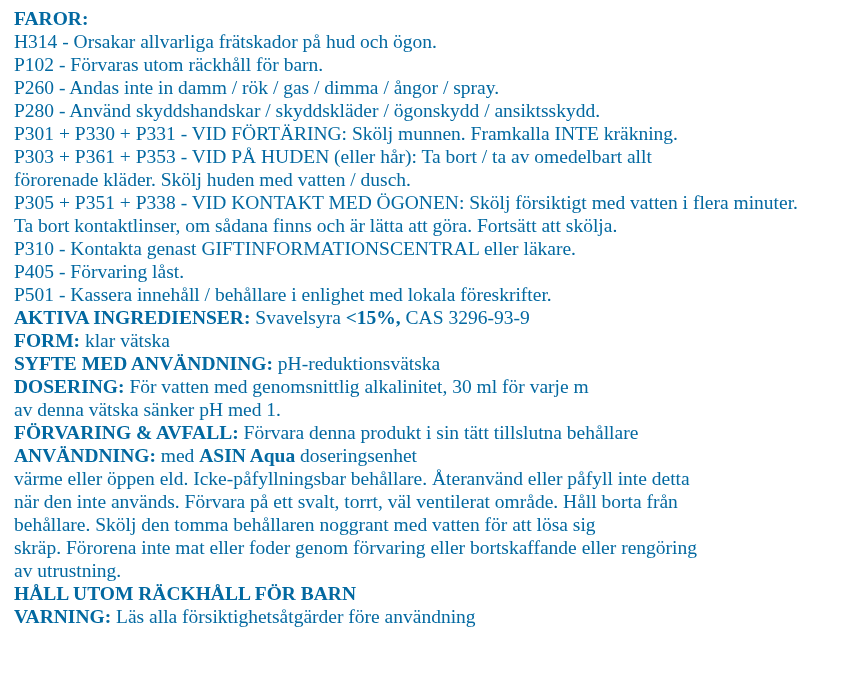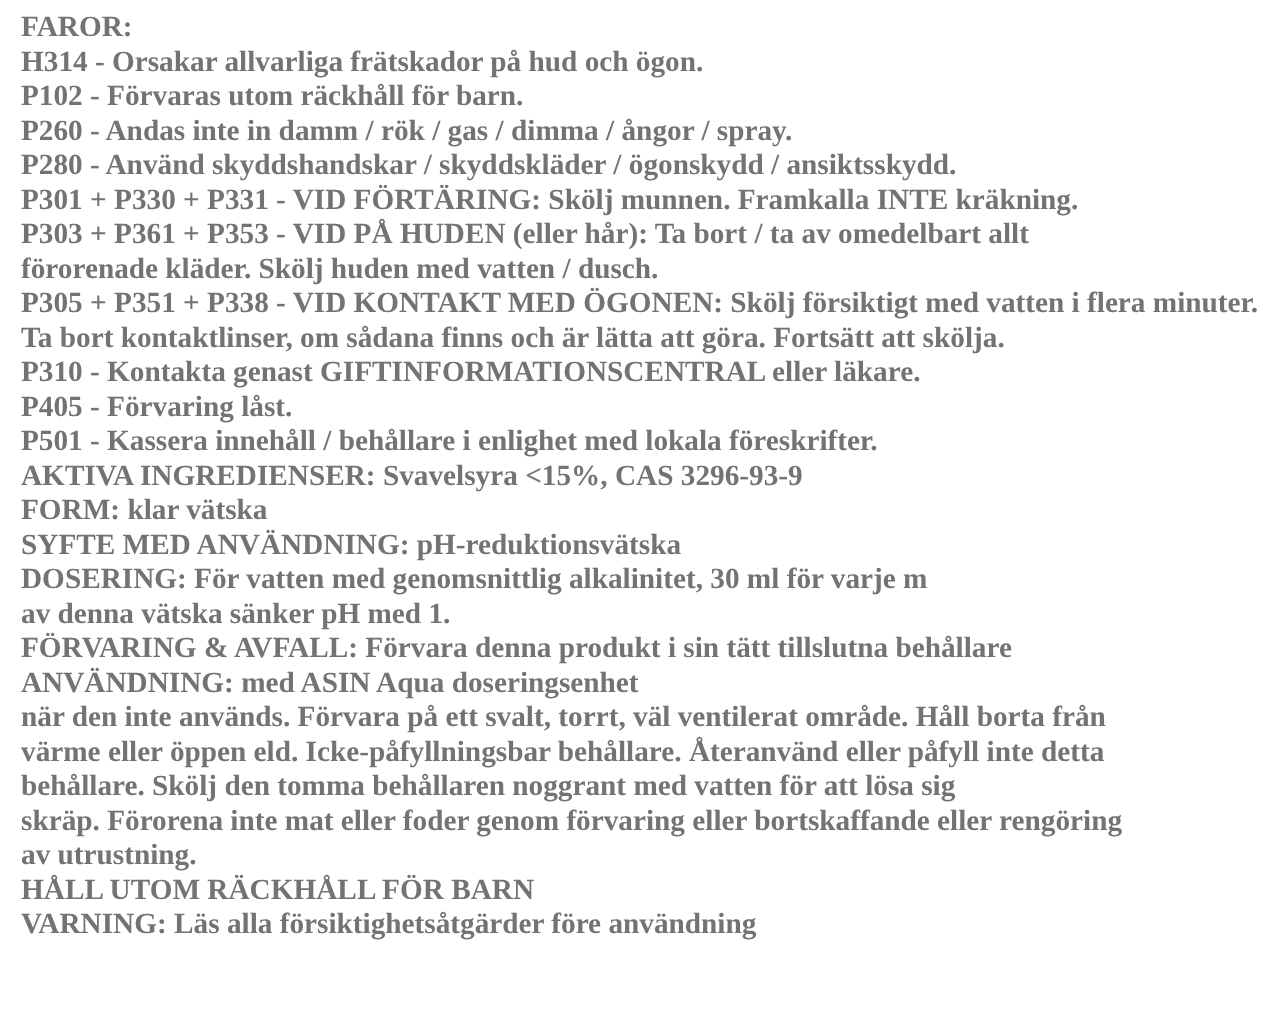--- a/index.html
+++ b/index.html
@@ -20,47 +20,47 @@
     font-family: "Liberation Serif", "DejaVu Serif", serif;
     font-size: 19.5px;
     line-height: 23px;
     color: #1c1c1c;
     background: #ffffff;
   }
   .doc-line {
     white-space: pre-wrap;
     min-height: 23px;
   }
-  .seg { font-weight: bold; }
+  .seg { font-weight: normal; }
   .seg.bold { font-weight: bold; }
 </style>
 </head>
 <body>
 
-<div class="doc" id="doc" style="color: #737373; background: rgb(255, 255, 255); border-radius: 14px;">
+<div class="doc" id="doc" style="color: #0369a1; background: rgb(255, 255, 255); border-radius: 14px;">
     <div class="doc-line"><span class="seg bold">FAROR:</span></div>
     <div class="doc-line"><span class="seg">H314 - Orsakar allvarliga frätskador på hud och ögon.</span></div>
     <div class="doc-line"><span class="seg">P102 - Förvaras utom räckhåll för barn.</span></div>
     <div class="doc-line"><span class="seg">P260 - Andas inte in damm / rök / gas / dimma / ångor / spray.</span></div>
     <div class="doc-line"><span class="seg">P280 - Använd skyddshandskar / skyddskläder / ögonskydd / ansiktsskydd.</span></div>
     <div class="doc-line"><span class="seg">P301 + P330 + P331 - VID FÖRTÄRING: Skölj munnen. Framkalla INTE kräkning.</span></div>
     <div class="doc-line"><span class="seg">P303 + P361 + P353 - VID PÅ HUDEN (eller hår): Ta bort / ta av omedelbart allt</span></div>
     <div class="doc-line"><span class="seg">förorenade kläder. Skölj huden med vatten / dusch.</span></div>
     <div class="doc-line"><span class="seg">P305 + P351 + P338 - VID KONTAKT MED ÖGONEN: Skölj försiktigt med vatten i flera minuter.</span></div>
     <div class="doc-line"><span class="seg">Ta bort kontaktlinser, om sådana finns och är lätta att göra. Fortsätt att skölja.</span></div>
     <div class="doc-line"><span class="seg">P310 - Kontakta genast GIFTINFORMATIONSCENTRAL eller läkare.</span></div>
     <div class="doc-line"><span class="seg">P405 - Förvaring låst.</span></div>
     <div class="doc-line"><span class="seg">P501 - Kassera innehåll / behållare i enlighet med lokala föreskrifter.</span></div>
     <div class="doc-line"><span class="seg bold">AKTIVA INGREDIENSER:</span><span class="seg"> Svavelsyra </span><span class="seg bold">&lt;15%,</span><span class="seg"> CAS 3296-93-9</span></div>
     <div class="doc-line"><span class="seg bold">FORM:</span><span class="seg"> klar vätska</span></div>
     <div class="doc-line"><span class="seg bold">SYFTE MED ANVÄNDNING:</span><span class="seg"> pH-reduktionsvätska</span></div>
     <div class="doc-line"><span class="seg bold">DOSERING:</span><span class="seg"> För vatten med genomsnittlig alkalinitet, 30 ml för varje m</span></div>
     <div class="doc-line"><span class="seg">av denna vätska sänker pH med 1.</span></div>
     <div class="doc-line"><span class="seg bold">FÖRVARING &amp; AVFALL:</span><span class="seg"> Förvara denna produkt i sin tätt tillslutna behållare</span></div>
     <div class="doc-line"><span class="seg bold">ANVÄNDNING:</span><span class="seg"> med </span><span class="seg bold">ASIN Aqua</span><span class="seg"> doseringsenhet</span></div>
+    <div class="doc-line"><span class="seg">värme eller öppen eld. Icke-påfyllningsbar behållare. Återanvänd eller påfyll inte detta</span></div>
     <div class="doc-line"><span class="seg">när den inte används. Förvara på ett svalt, torrt, väl ventilerat område. Håll borta från</span></div>
-    <div class="doc-line"><span class="seg">värme eller öppen eld. Icke-påfyllningsbar behållare. Återanvänd eller påfyll inte detta</span></div>
     <div class="doc-line"><span class="seg">behållare. Skölj den tomma behållaren noggrant med vatten för att lösa sig</span></div>
     <div class="doc-line"><span class="seg">skräp. Förorena inte mat eller foder genom förvaring eller bortskaffande eller rengöring</span></div>
     <div class="doc-line"><span class="seg">av utrustning.</span></div>
     <div class="doc-line"><span class="seg bold">HÅLL UTOM RÄCKHÅLL FÖR BARN</span></div>
     <div class="doc-line"><span class="seg bold">VARNING:</span><span class="seg"> Läs alla försiktighetsåtgärder före användning</span></div>
   </div>
 
 </body></html>

